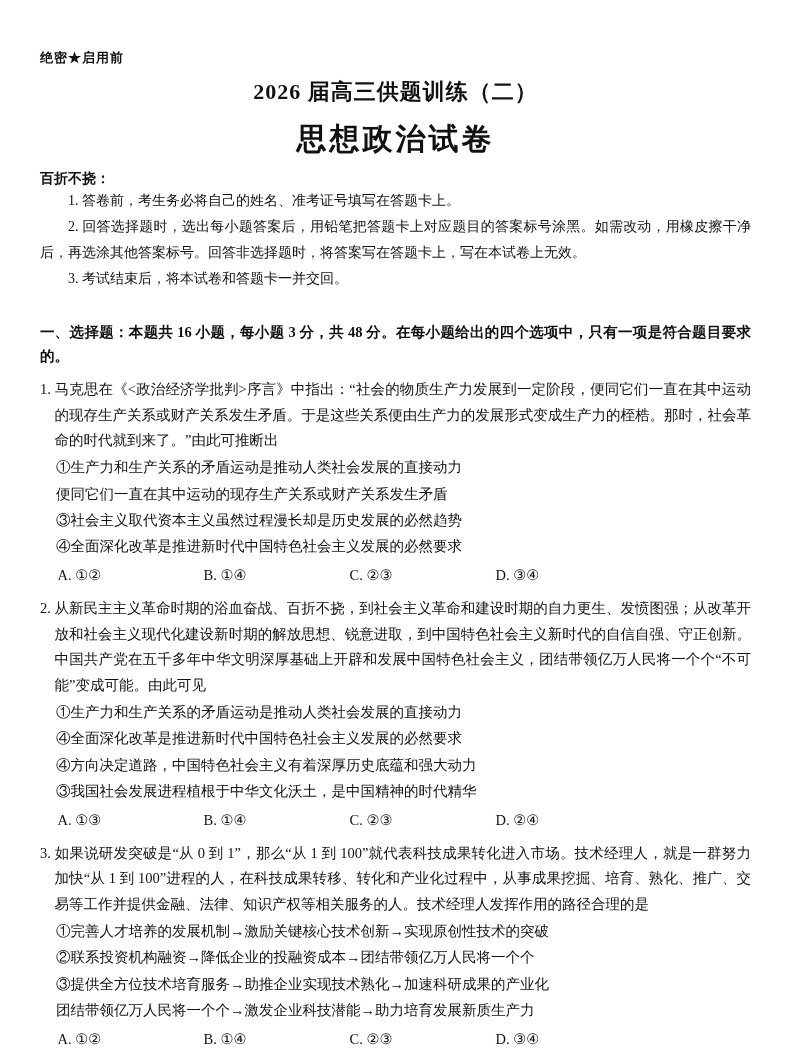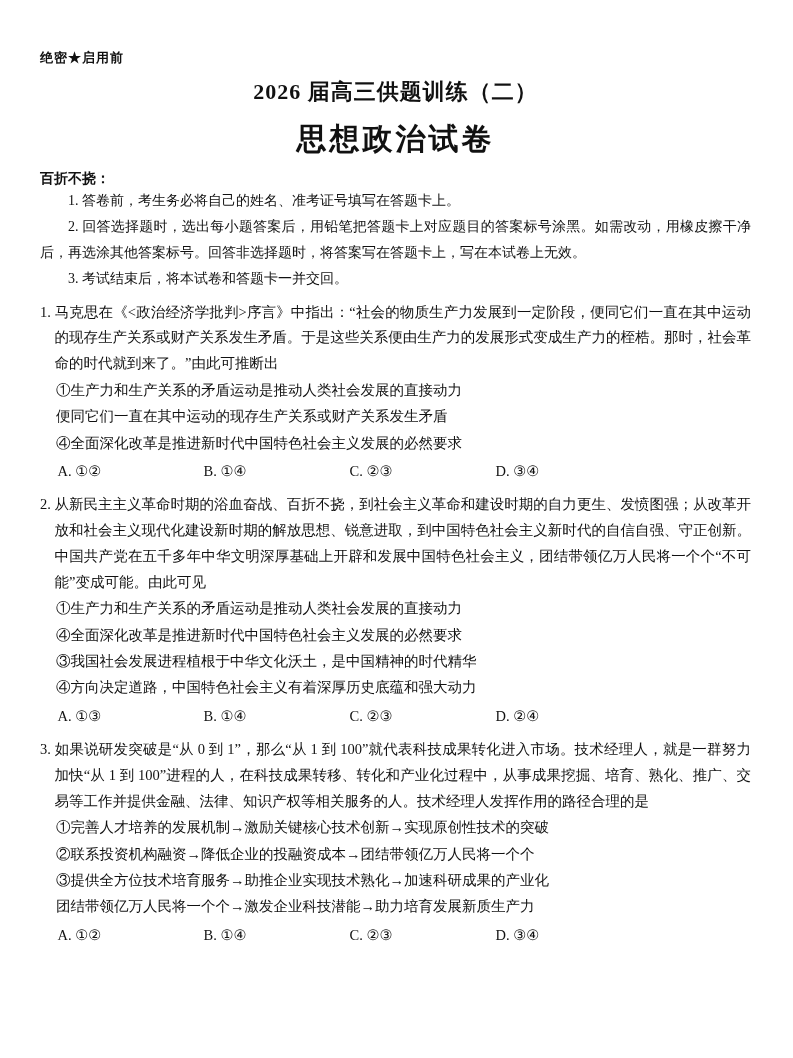--- a/index.html
+++ b/index.html
@@ -99,40 +99,42 @@
   <h1 class="title">2026 届高三供题训练（二）</h1>
   <h2 class="subtitle">思想政治试卷</h2>
 
   <div class="notice">
     <div class="notice-heading">百折不挠：</div>
     <p class="notice-item">1. 答卷前，考生务必将自己的姓名、准考证号填写在答题卡上。</p>
     <p class="notice-item">2. 回答选择题时，选出每小题答案后，用铅笔把答题卡上对应题目的答案标号涂黑。如需改动，用橡皮擦干净后，再选涂其他答案标号。回答非选择题时，将答案写在答题卡上，写在本试卷上无效。</p>
     <p class="notice-item">3. 考试结束后，将本试卷和答题卡一并交回。</p>
   </div>
 
+  <p class="section-heading">一、选择题：本题共 16 小题，每小题 3 分，共 48 分。在每小题给出的四个选项中，只有一项是符合题目要求的。</p>
 
   <div class="question">
     <p class="stem">1. 马克思在《&lt;政治经济学批判&gt;序言》中指出：“社会的物质生产力发展到一定阶段，便同它们一直在其中运动的现存生产关系或财产关系发生矛盾。于是这些关系便由生产力的发展形式变成生产力的桎梏。那时，社会革命的时代就到来了。”由此可推断出</p>
     <p class="option">①生产力和生产关系的矛盾运动是推动人类社会发展的直接动力</p>
     <p class="option">便同它们一直在其中运动的现存生产关系或财产关系发生矛盾</p>
+    <p class="option">③社会主义取代资本主义虽然过程漫长却是历史发展的必然趋势</p>
     <p class="option">④全面深化改革是推进新时代中国特色社会主义发展的必然要求</p>
     <div class="choices">
       <span class="choice">A. ①②</span>
       <span class="choice">B. ①④</span>
       <span class="choice">C. ②③</span>
       <span class="choice">D. ③④</span>
     </div>
   </div>
 
   <div class="question">
     <p class="stem">2. 从新民主主义革命时期的浴血奋战、百折不挠，到社会主义革命和建设时期的自力更生、发愤图强；从改革开放和社会主义现代化建设新时期的解放思想、锐意进取，到中国特色社会主义新时代的自信自强、守正创新。中国共产党在五千多年中华文明深厚基础上开辟和发展中国特色社会主义，团结带领亿万人民将一个个“不可能”变成可能。由此可见</p>
     <p class="option">①生产力和生产关系的矛盾运动是推动人类社会发展的直接动力</p>
     <p class="option">④全面深化改革是推进新时代中国特色社会主义发展的必然要求</p>
+    <p class="option">④方向决定道路，中国特色社会主义有着深厚历史底蕴和强大动力</p>
     <p class="option">③我国社会发展进程植根于中华文化沃土，是中国精神的时代精华</p>
-    <p class="option">④方向决定道路，中国特色社会主义有着深厚历史底蕴和强大动力</p>
     <div class="choices">
       <span class="choice">A. ①③</span>
       <span class="choice">B. ①④</span>
       <span class="choice">C. ②③</span>
       <span class="choice">D. ②④</span>
     </div>
   </div>
 
   <div class="question">
     <p class="stem">3. 如果说研发突破是“从 0 到 1”，那么“从 1 到 100”就代表科技成果转化进入市场。技术经理人，就是一群努力加快“从 1 到 100”进程的人，在科技成果转移、转化和产业化过程中，从事成果挖掘、培育、熟化、推广、交易等工作并提供金融、法律、知识产权等相关服务的人。技术经理人发挥作用的路径合理的是</p>

